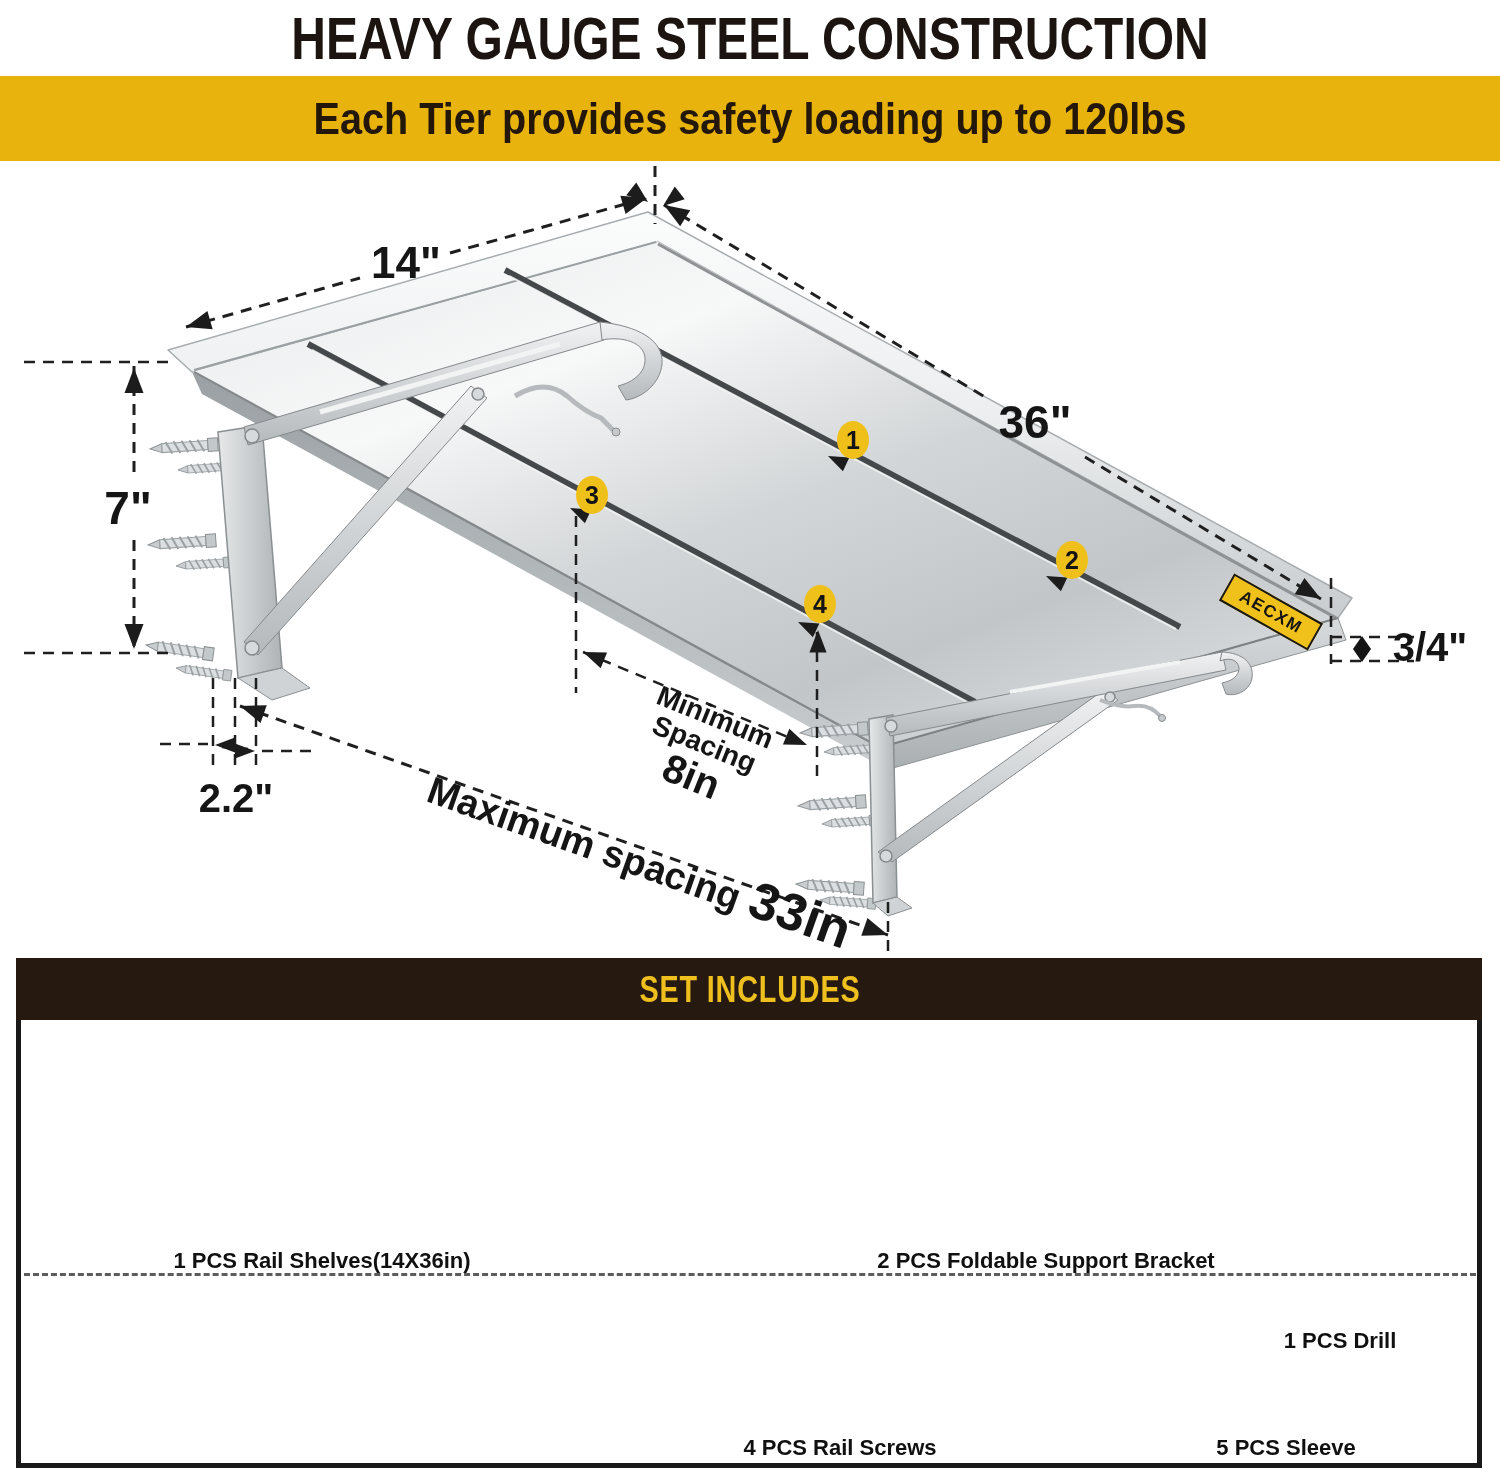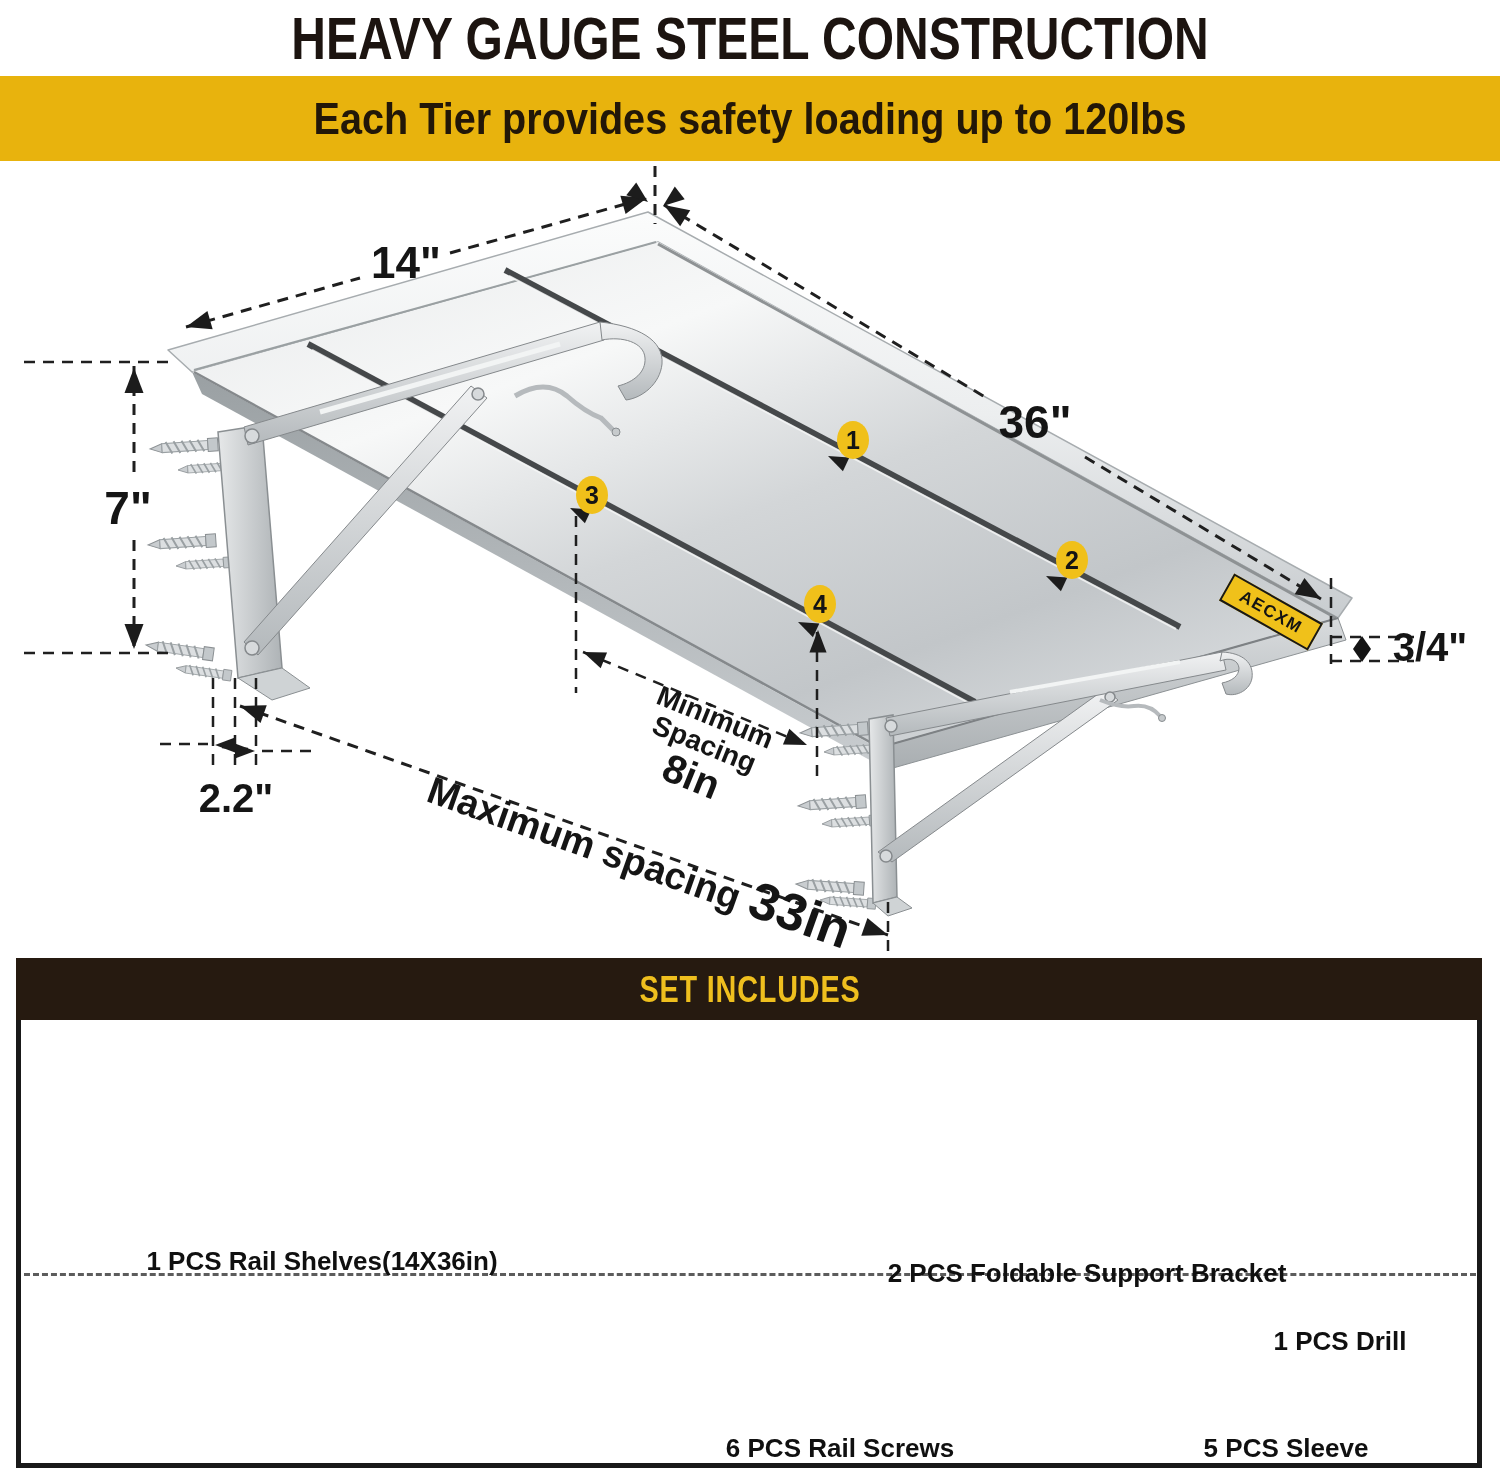--- a/index.html
+++ b/index.html
@@ -31,21 +31,21 @@
   .minspace .v{font-size:40px;}
   .maxspace{color:#151515;font-weight:800;transform:translate(-50%,-50%) rotate(19.5deg);}
   .maxspace .l{font-size:38px;}
   .maxspace .v{font-size:52px;}
 
   .sbox{left:16px;top:958px;width:1456px;height:500px;border:5px solid #191919;background:#fff;}
   .shead{left:16px;top:958px;width:1466px;height:62px;background:#261A10;}
   .shead-text{left:750px;top:990px;font-size:36px;font-weight:800;color:#EFBF1E;letter-spacing:1px;}
   .shead-text>span{display:inline-block;transform:scaleX(.80);}
   .sep{left:24px;top:1273px;width:1452px;height:0;border-top:3px dashed #5c5c5c;}
-  .item-label{font-size:26px;font-weight:800;color:#101010;}
+  .item-label{font-size:22px;font-weight:800;color:#101010;}
 </style>
 </head>
 <body>
 
 <div class="stage">
 
   <svg class="art" width="1500" height="1473" viewBox="0 0 1500 1473">
     <defs>
       <linearGradient id="gU" x1="0" y1="0" x2="0.85" y2="1">
         <stop offset="0" stop-color="#e8eaeb"></stop>
@@ -330,18 +330,18 @@
   <div class="abs brand" style="left:1271px;top:612px;">AECXM</div>
 
   <div class="abs sbox"></div>
   <div class="abs shead"></div>
   <div class="abs ctr shead-text nowrap">
     <span>SET INCLUDES</span>
   </div>
   <div class="abs sep"></div>
 
   <div class="abs ctr item-label nowrap" style="left:322px;top:1261px;">1 PCS Rail Shelves(14X36in)</div>
-  <div class="abs ctr item-label nowrap" style="left:1087px;top:1261px;margin-top:12px;">2 PCS Foldable Support Bracket</div>
-  <div class="abs ctr item-label nowrap" style="left:840px;top:1448px;">6 PCS Rail Screws</div>
+  <div class="abs ctr item-label nowrap" style="left:1046px;top:1261px;">2 PCS Foldable Support Bracket</div>
+  <div class="abs ctr item-label nowrap" style="left:840px;top:1448px;">4 PCS Rail Screws</div>
   <div class="abs ctr item-label nowrap" style="left:1340px;top:1341px;">1 PCS Drill</div>
   <div class="abs ctr item-label nowrap" style="left:1286px;top:1448px;">5 PCS Sleeve</div>
 
 </div>
 
 </body></html>

